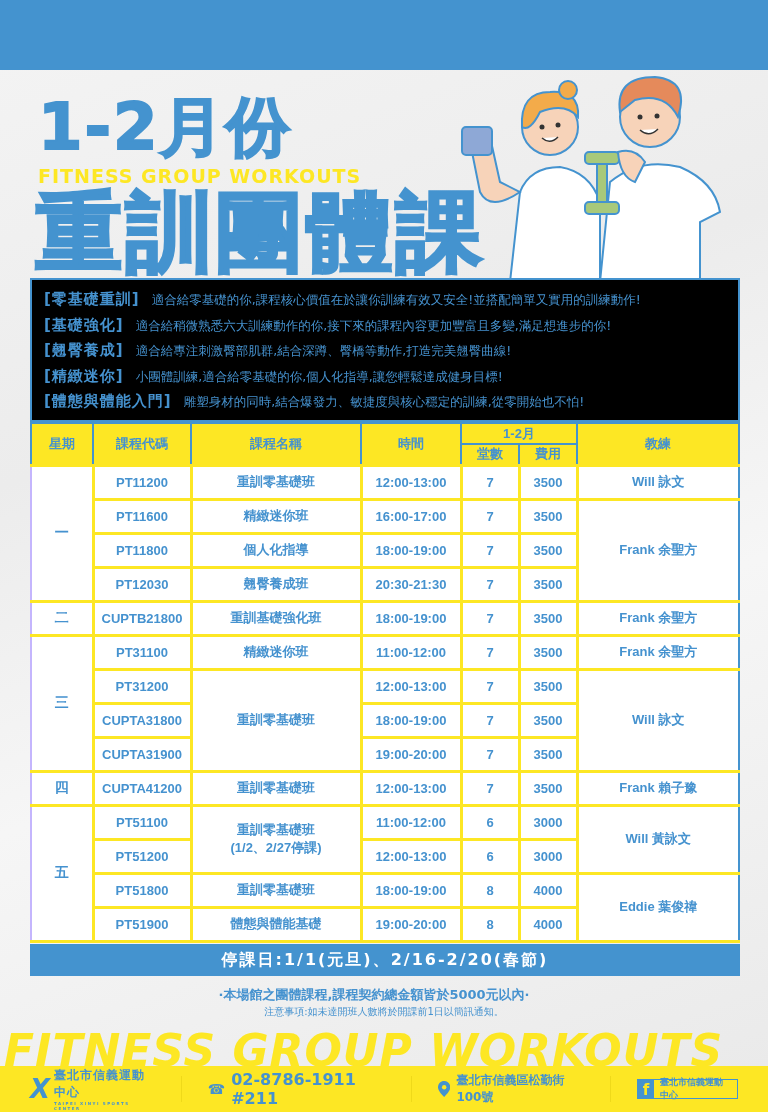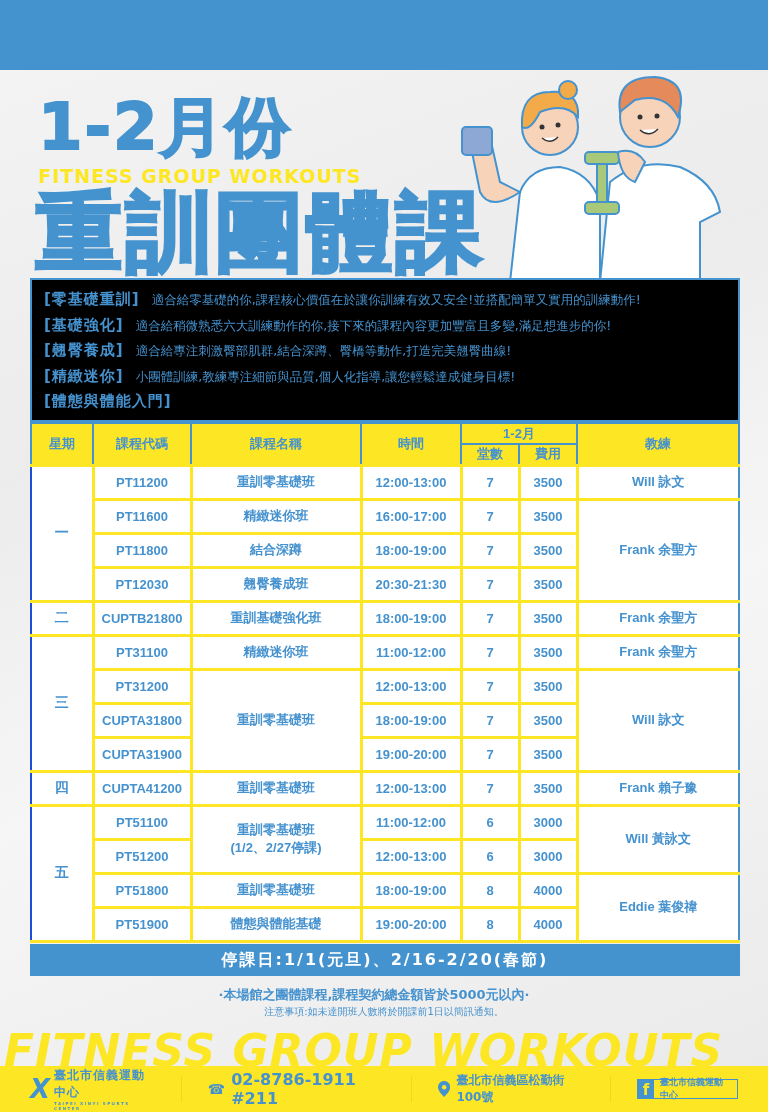--- a/index.html
+++ b/index.html
@@ -36,21 +36,21 @@
       position: absolute; left: 30px; top: 278px; width: 710px; height: 144px;
       background: #000000; border: 2px solid #4493cf; padding: 10px 12px 0 12px;
     }
     .intro-line { display: flex; align-items: baseline; height: 25.5px; white-space: nowrap; }
     .intro-tag { font-weight: bold; font-size: 15px; color: #4592cf; margin-right: 12px; letter-spacing: 1px; }
     .intro-desc { font-size: 12.5px; color: #4592cf; }
 
     table.schedule {
       position: absolute; left: 30px; top: 422px; width: 710px;
       border-collapse: collapse; background: #fff;
-      border-left: 2px solid #1d4ed8; border-right: 2px solid #4493cf;
+      border-left: 2px solid #c4b5fd; border-right: 2px solid #4493cf;
       font-family: "Liberation Sans", sans-serif;
     }
     table.schedule th {
       background: #fde724; color: #4592cf; font-weight: bold; font-size: 13px;
       border: 2px solid #4493cf; height: 21px; text-align: center;
     }
     table.schedule td {
       border: 3px solid #fde724; color: #4592cf; font-weight: bold; font-size: 13px;
       text-align: center; height: 34px; padding: 0 2px;
     }
@@ -133,24 +133,25 @@
   <div class="intro-line">
     <span class="intro-tag">[基礎強化]</span>
     <span class="intro-desc">適合給稍微熟悉六大訓練動作的你,接下來的課程內容更加豐富且多變,滿足想進步的你!</span>
   </div>
   <div class="intro-line">
     <span class="intro-tag">[翹臀養成]</span>
     <span class="intro-desc">適合給專注刺激臀部肌群,結合深蹲、臀橋等動作,打造完美翹臀曲線!</span>
   </div>
   <div class="intro-line">
     <span class="intro-tag">[精緻迷你]</span>
-    <span class="intro-desc">小團體訓練,教練專注細節與品質,個人化指導,讓您輕鬆達成健身目標!</span>
+    <span class="intro-desc">小團體訓練,適合給零基礎的你,個人化指導,讓您輕鬆達成健身目標!</span>
   </div>
   <div class="intro-line">
     <span class="intro-tag">[體態與體能入門]</span>
+    <span class="intro-desc">雕塑身材的同時,結合爆發力、敏捷度與核心穩定的訓練,從零開始也不怕!</span>
   </div>
 </div>
 
 <table class="schedule">
   <colgroup>
     <col class="col-day">
       <col class="col-code">
       <col class="col-name">
       <col class="col-time">
       <col class="col-cnt">
@@ -185,21 +186,21 @@
     <tr>
       <td>PT11600</td>
       <td>精緻迷你班</td>
       <td>16:00-17:00</td>
       <td>7</td>
       <td>3500</td>
       <td rowspan="3" class="coach">Frank 余聖方</td>
     </tr>
     <tr>
       <td>PT11800</td>
-      <td>結合深蹲</td>
+      <td>個人化指導</td>
       <td>18:00-19:00</td>
       <td>7</td>
       <td>3500</td>
     </tr>
     <tr>
       <td>PT12030</td>
       <td>翹臀養成班</td>
       <td>20:30-21:30</td>
       <td>7</td>
       <td>3500</td>

